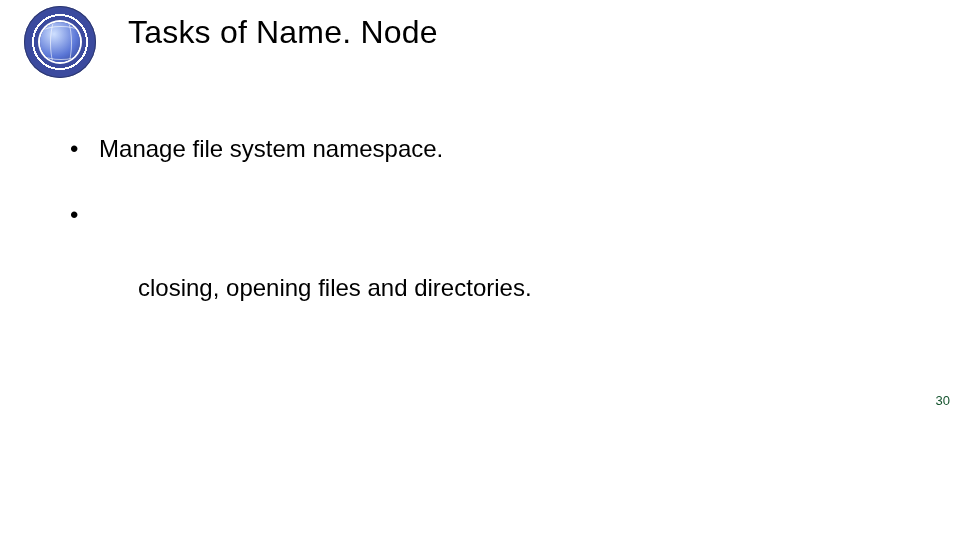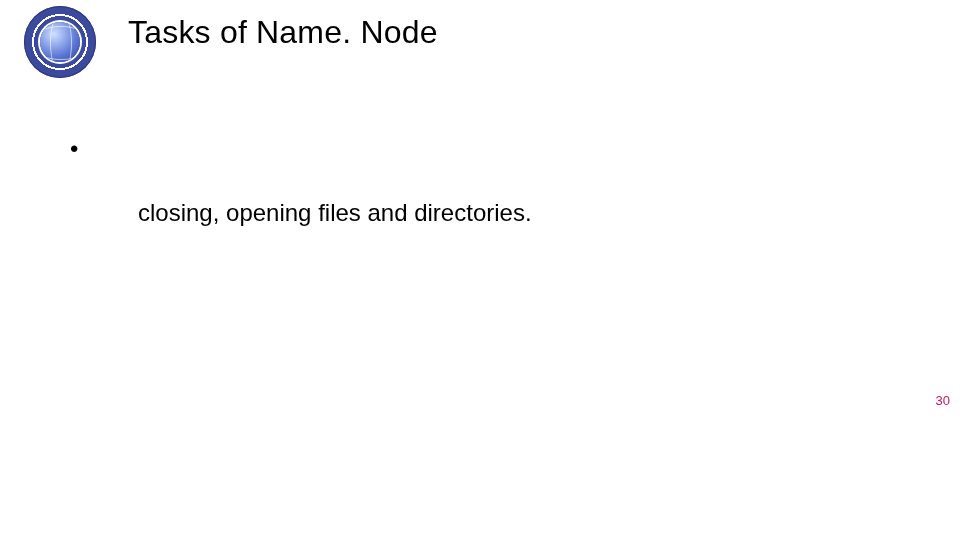--- a/index.html
+++ b/index.html
@@ -51,28 +51,28 @@
   }
   .bullets li::before {
     content: "\2022";
     font-size: 24px;
     padding-right: 14px;
   }
   .continuation {
     display: block;
     padding-left: 34px;
     text-indent: 0;
-    margin-top: 30px;
+    margin-top: 40px;
   }
   .page-num {
     position: absolute;
     right: 10px;
     bottom: 8px;
     font-size: 13px;
-    color: #be185d;
+    color: #14532d;
   }
 
   
   .seal-outer {
     width: 72px; height: 72px;
     border-radius: 50%;
     background: radial-gradient(circle at 50% 50%, #3b4a9e 0 26px, #fff 26px 28px, #3b4a9e 28px 36px);
     position: relative;
     box-shadow: 0 0 0 1px #2d386f inset;
   }
@@ -112,18 +112,21 @@
   <div class="logo">
     <div class="seal-outer">
       <div class="globe"></div>
     </div>
   </div>
 
   <div class="title">Tasks of Name. Node</div>
 
   <ul class="bullets">
     <li>
+      <span>Manage file system namespace.</span>
+    </li>
+    <li>
       <span class="continuation">closing, opening files and directories.</span>
     </li>
   </ul>
 
   <div class="page-num">30</div>
 </div>
 
 </body></html>

